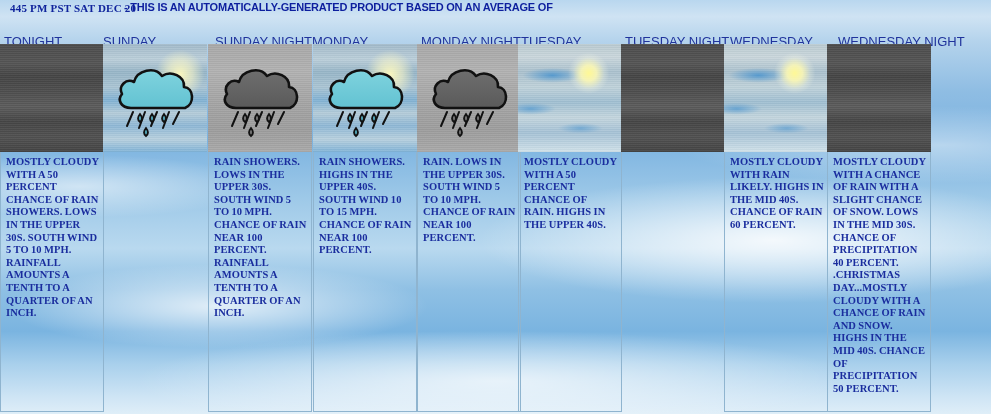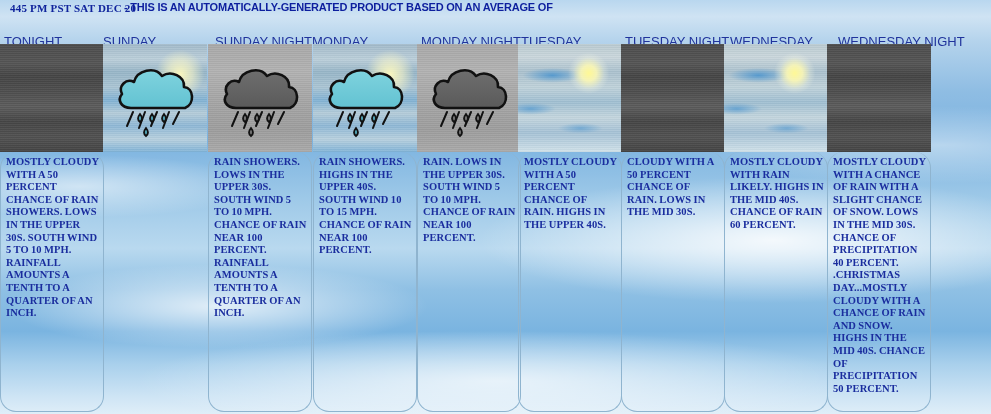--- a/index.html
+++ b/index.html
@@ -161,21 +161,20 @@
   
   .text-box {
     position: relative;
     width: 104px;
     height: 260px;
     box-sizing: border-box;
     border-left: 1px solid #8fb4cf;
     border-right: 1px solid #8fb4cf;
     border-bottom: 1px solid #8fb4cf;
     padding: 4px 3px 15px 5px;
-    border-radius: 16px;
   }
   .fcast-text {
     font-family: "Liberation Serif", serif;
     font-weight: bold;
     font-size: 10.5px;
     line-height: 12.6px;
     color: #1a2d9e;
     letter-spacing: 0.1px;
     word-spacing: -0.4px;
   }
@@ -323,23 +322,20 @@
         </div>
       </div>
       <div class="fcol" style="left: 518px;">
         <div class="icon-box sky-hazy"></div>
         <div class="text-box">
           <div class="fcast-text">MOSTLY CLOUDY WITH A 50 PERCENT CHANCE OF RAIN. HIGHS IN THE UPPER 40S.</div>
         </div>
       </div>
       <div class="fcol" style="left: 621px;">
         <div class="icon-box sky-night"></div>
-        <div class="text-box">
-          <div class="fcast-text">CLOUDY WITH A 50 PERCENT CHANCE OF RAIN. LOWS IN THE MID 30S.</div>
-        </div>
       </div>
       <div class="fcol" style="left: 724px;">
         <div class="icon-box sky-hazy"></div>
         <div class="text-box">
           <div class="fcast-text">MOSTLY CLOUDY WITH RAIN LIKELY. HIGHS IN THE MID 40S. CHANCE OF RAIN 60 PERCENT.</div>
         </div>
       </div>
       <div class="fcol" style="left: 827px;">
         <div class="icon-box sky-night"></div>
         <div class="text-box">

